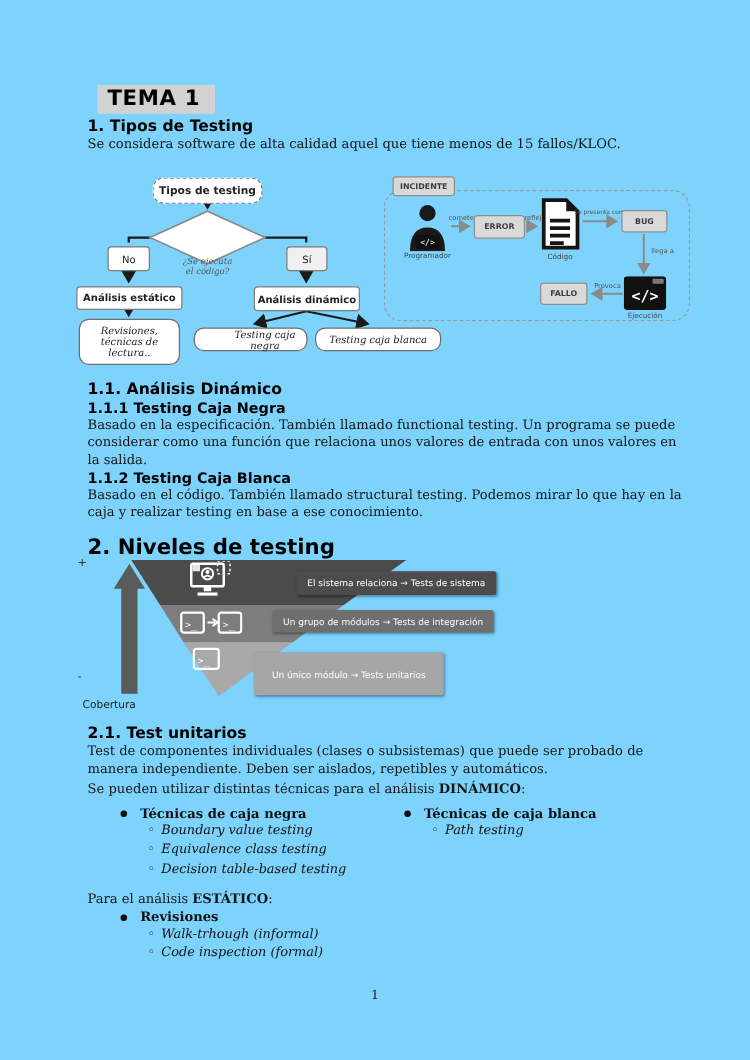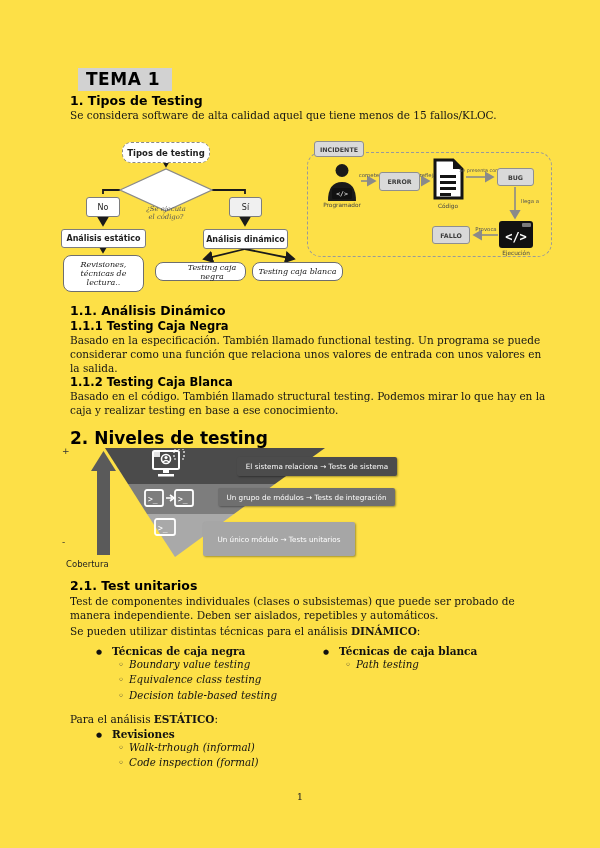--- a/index.html
+++ b/index.html
@@ -1,17 +1,17 @@
 <!DOCTYPE html>
 <html><head>
 <meta charset="utf-8">
 <style>
   html,body{margin:0;padding:0;background:#888;}
   .page{
-    position:relative;width:600px;height:848px;background:#fde047;
+    position:relative;width:600px;height:848px;background:#7dd3fc;
     margin:0 auto;overflow:hidden;
     font-family:"DejaVu Serif", serif;color:#111;
   }
   .abs{position:absolute;}
   .hsans{font-family:"DejaVu Sans", sans-serif;font-weight:700;color:#000;}
   .tema{background:#d2d2d2;font-size:17px;padding:1px 12px 2px 8px;letter-spacing:.5px;}
   .h2{font-size:12.5px;}
   .h3{font-size:11.5px;}
   .body{font-size:10.5px;line-height:1.34;color:#151515;}
   .bold{font-weight:700;}
@@ -103,21 +103,21 @@
   <div class="abs diamond-text" style="left:131px;top:181px;width:70px;">
     <div>¿Se ejecuta</div>
     <div>el código?</div>
   </div>
   <div class="abs fnode" style="left:86px;top:197px;width:34px;height:20px;">No</div>
   <div class="abs fnode" style="left:229px;top:197px;width:33px;height:20px;background:#f0f0f0;">Sí</div>
   <div class="abs fnode bold" style="left:61px;top:229px;width:85px;height:19px;">Análisis estático</div>
   <div class="abs fnode bold" style="left:203px;top:229px;width:85px;height:20px;">Análisis dinámico</div>
   <div class="abs fnode round ital" style="left:63px;top:255px;width:81px;height:37px;padding:0 5px;">Revisiones, técnicas de lectura..</div>
   <div class="abs fnode round ital" style="left:155px;top:262px;width:91px;height:19px;padding-left:23px;">Testing caja negra</div>
-  <div class="abs fnode round ital" style="left:252px;top:262px;width:91px;height:19px;">Testing caja blanca</div>
+  <div class="abs fnode round ital" style="left:252px;top:262px;width:101px;height:19px;">Testing caja blanca</div>
 
   <div class="abs inc-wrap" style="left:307px;top:152px;width:243px;height:103px;"></div>
   <div class="abs gbox" style="left:314px;top:141px;width:50px;height:16px;">INCIDENTE</div>
 
   <div class="abs" style="left:323px;top:163px;">
     <svg width="38" height="38" viewBox="0 0 38 38">
       <circle cx="19" cy="7.5" r="6.5" fill="#1a1a1a"></circle>
       <path d="M5 38 Q5 19 19 19 Q33 19 33 38 Z" fill="#1a1a1a"></path>
       <rect x="9" y="25" width="20" height="11" rx="1.5" fill="#111"></rect>
       <text x="19" y="33" fill="#fff" font-size="6.5" text-anchor="middle">&lt;/&gt;</text>

